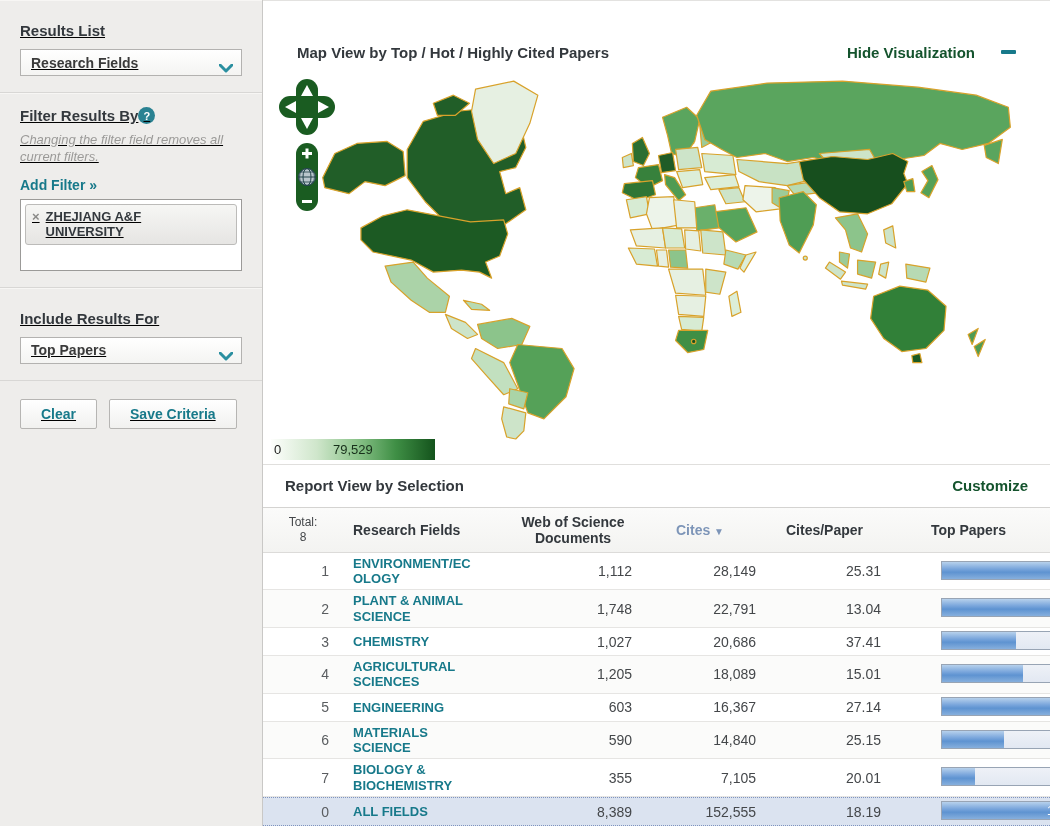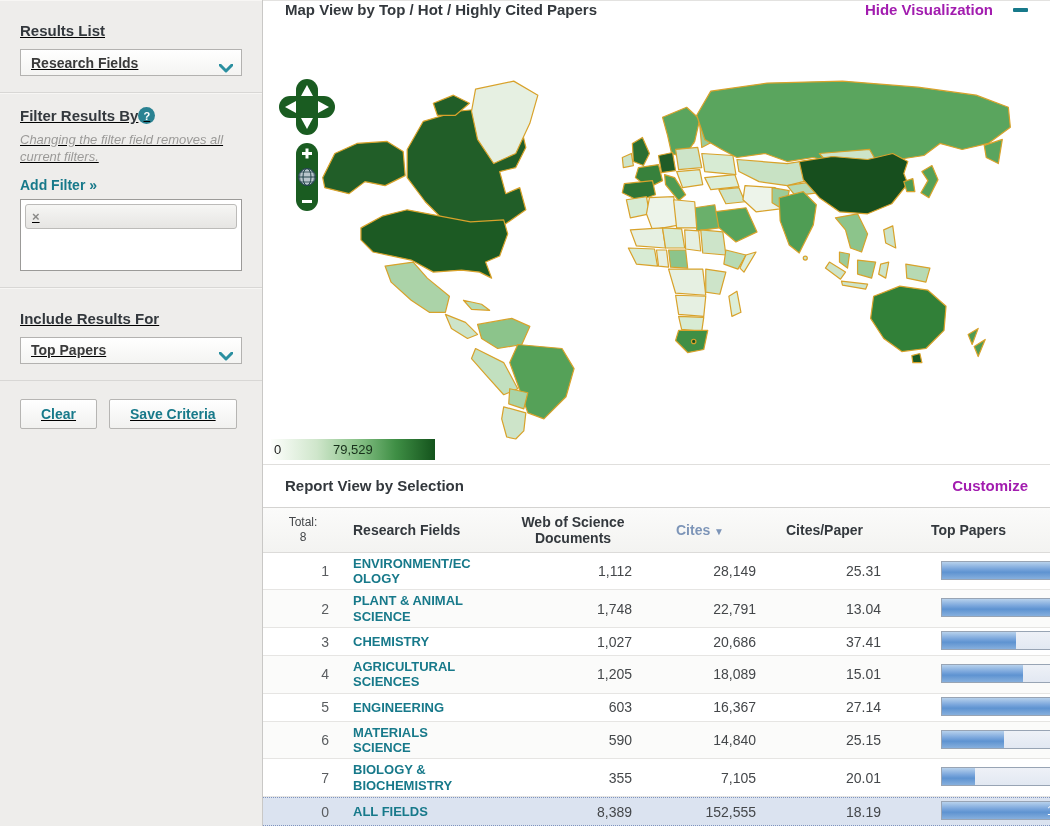--- a/index.html
+++ b/index.html
@@ -24,23 +24,23 @@
   .filter-tag { display:flex; align-items:flex-start; gap:6px; background:linear-gradient(#f6f6f4,#e6e5e3);
     border:1px solid #bcbbb9; border-radius:3px; padding:4px 6px; cursor:pointer; }
   .filter-tag .x { color:#8a8a88; font-weight:bold; font-size:13px; line-height:1.2; }
   .filter-tag .tag-text { font-size:13px; font-weight:bold; color:#33383d; text-transform:uppercase; line-height:1.2; width:150px; }
   .sb-buttons { display:flex; gap:12px; padding:18px 20px; }
   .sb-btn { background:linear-gradient(#ffffff,#f1f1ef); border:1px solid #b6b5b3; border-radius:2px;
     padding:6px 20px; font-size:14px; font-weight:bold; color:#17798a; cursor:pointer; }
 
   
   .main { flex:1; height:100%; background:#fff; border-top:1px solid #e3e2e0; display:flex; flex-direction:column; }
-  .panel-header { height:60px; display:flex; align-items:flex-start; justify-content:space-between; padding:0 22px; }
+  .panel-header { height:60px; display:flex; align-items:flex-end; justify-content:space-between; padding:0 34px; }
   .panel-title { font-size:15px; font-weight:bold; color:#33383d; }
-  .teal-link { font-size:15px; font-weight:bold; color:#a21caf; cursor:pointer; display:flex; align-items:center; gap:20px; }
+  .teal-link { font-size:15px; font-weight:bold; color:#14532d; cursor:pointer; display:flex; align-items:center; gap:26px; }
   .dash-icon { width:15px; height:4px; background:#17798a; border-radius:1px; display:inline-block; }
 
   .map-area { position:relative; height:405px; border-bottom:1px solid #e0dfdd; overflow:hidden; }
   .map-svg { position:absolute; left:0; top:0; }
   .map-controls { position:absolute; left:16px; top:18px; }
   .legend { position:absolute; left:8px; bottom:4px; width:164px; height:21px;
     background:linear-gradient(to right,#fdfefc,#cfe6cb 28%,#8cc48b 52%,#3f8f45 76%,#14531c); }
   .legend .lg-min { position:absolute; left:3px; top:3px; font-size:13px; color:#1c1c1c; }
   .legend .lg-max { position:absolute; left:62px; top:3px; font-size:13px; color:#17301a; }
 
@@ -93,20 +93,21 @@
     <div class="sb-section">
       <div class="filter-head">
         <span class="sb-title" style="margin:0">Filter Results By</span>
         <span class="help-badge">?</span>
       </div>
       <div class="filter-note">Changing the filter field removes all current filters.</div>
       <span class="add-filter">Add Filter »</span>
       <div class="filter-box">
         <div class="filter-tag">
           <span class="x">×</span>
+          <span class="tag-text">ZHEJIANG A&amp;F UNIVERSITY</span>
         </div>
       </div>
     </div>
 
     <div class="sb-section">
       <div class="sb-title">Include Results For</div>
       <div class="dropdown">
         <span class="dd-label">Top Papers</span>
         <span class="dd-chev">
           <svg width="14" height="9">

